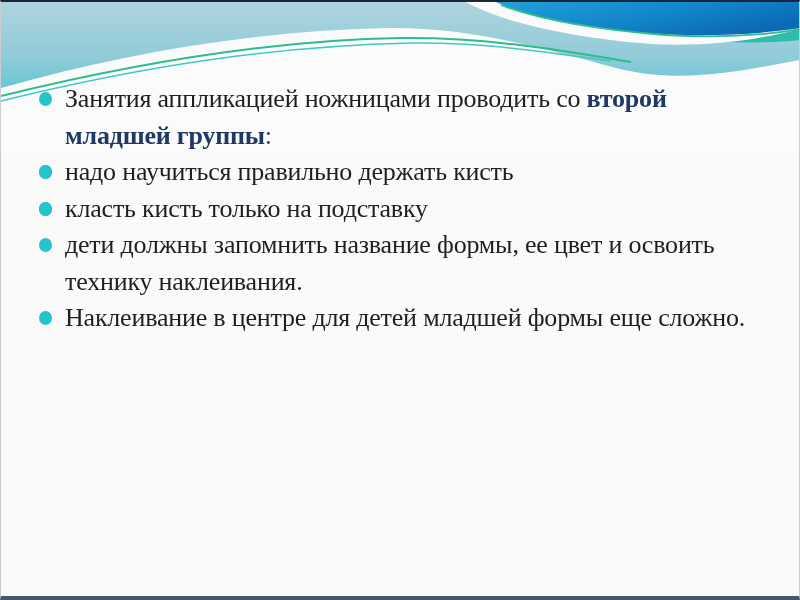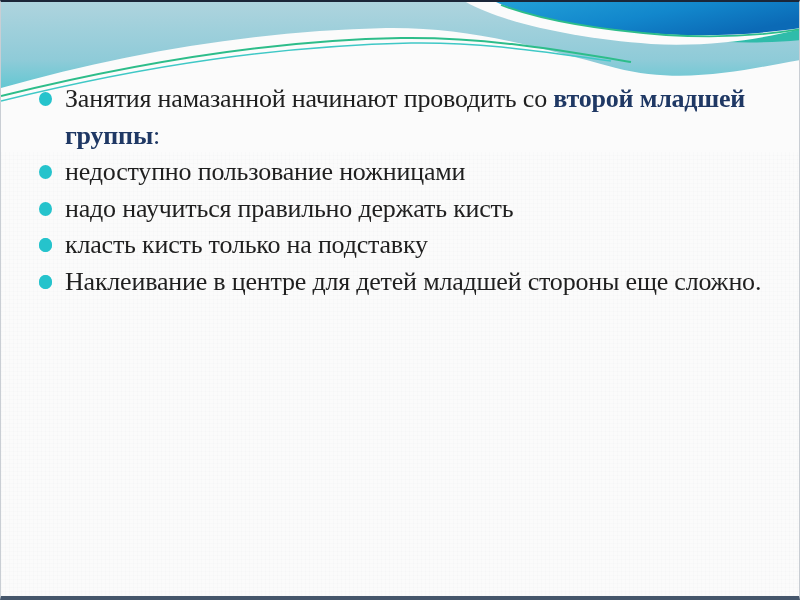--- a/index.html
+++ b/index.html
@@ -75,50 +75,50 @@
 
         <path fill="none" stroke="#2dbd8a" stroke-width="1.8" d="M500,3 C540,18 600,28 665,33 C715,36 765,33 800,27"></path>
       </svg>
     </div>
 
     <div class="content">
       <ul class="bullet-list">
 
         <li>
           <span class="bullet"></span>
-          <span class="t"><span>Занятия намазанной начинают проводить со </span><span class="em">второй младшей группы</span><span class="em-colon">:</span></span>
+          <span class="t"><span>Занятия аппликацией ножницами проводить со </span><span class="em">второй младшей группы</span><span class="em-colon">:</span></span>
         </li>
 
         <li>
           <span class="bullet"></span>
-          <span class="t">недоступно пользование ножницами</span>
         </li>
 
         <li>
           <span class="bullet"></span>
           <span class="t">надо научиться правильно держать кисть</span>
         </li>
 
 
         <li>
           <span class="bullet"></span>
         </li>
 
 
         <li>
           <span class="bullet"></span>
           <span class="t">класть кисть только на подставку</span>
         </li>
 
         <li>
           <span class="bullet"></span>
+          <span class="t">дети должны запомнить название формы, ее цвет и освоить технику наклеивания.</span>
         </li>
 
         <li>
           <span class="bullet"></span>
-          <span class="t">Наклеивание в центре для детей младшей стороны еще сложно.</span>
+          <span class="t">Наклеивание в центре для детей младшей формы еще сложно.</span>
         </li>
 
       </ul>
     </div>
 
   </div>
 </div>
 
 </body></html>

